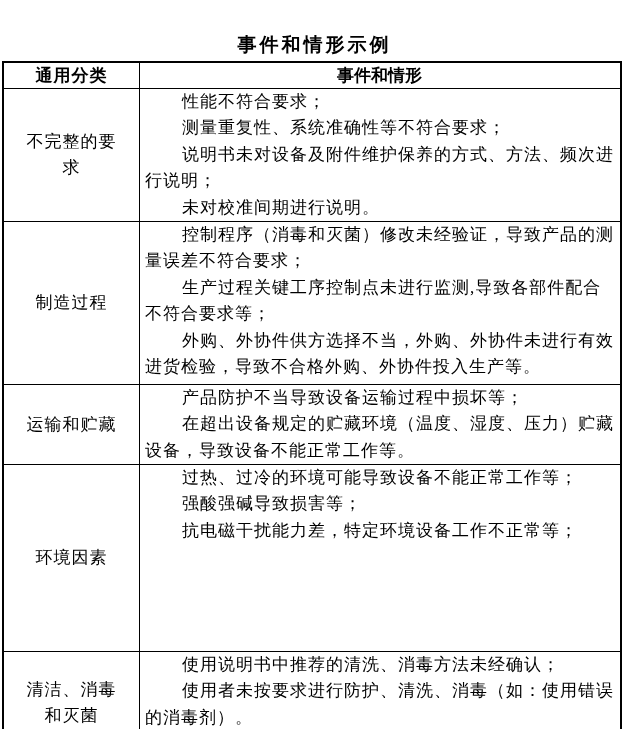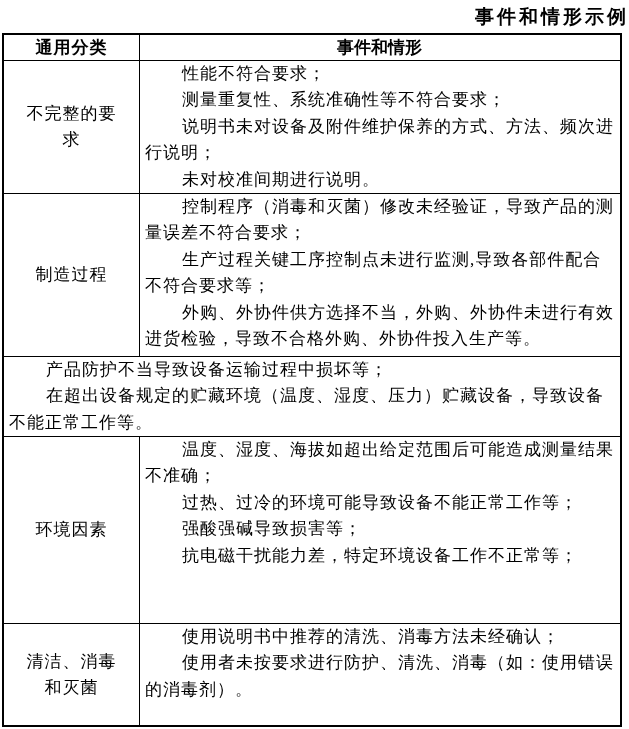--- a/index.html
+++ b/index.html
@@ -2,21 +2,21 @@
 <html><head>
 <meta charset="utf-8">
 <style>
   html,body{margin:0;padding:0;background:#ffffff;}
   .page{
     width:629px;height:729px;background:#ffffff;overflow:hidden;
     font-family:"Liberation Serif","DejaVu Serif",serif;
     color:#000;
   }
   .title-wrap{
-    height:33px;display:flex;align-items:center;justify-content:flex-end;
+    height:33px;display:flex;align-items:center;justify-content:center;margin-top:28px;
   }
   .doc-title{
     font-size:19px;font-weight:bold;letter-spacing:3px;
     font-family:"Liberation Sans","DejaVu Sans",sans-serif;
   }
   .tbl{
     width:620px;margin-left:2px;
     border:2px solid #000;box-sizing:border-box;
     background:#fff;
   }
@@ -71,29 +71,29 @@
         </div>
         <div class="row r1">
           <div class="cell-cat">制造过程</div>
           <div class="cell-evt">
             <p class="para">控制程序（消毒和灭菌）修改未经验证，导致产品的测量误差不符合要求；</p>
             <p class="para">生产过程关键工序控制点未进行监测,导致各部件配合不符合要求等；</p>
             <p class="para">外购、外协件供方选择不当，外购、外协件未进行有效进货检验，导致不合格外购、外协件投入生产等。</p>
           </div>
         </div>
         <div class="row r2">
+          <div class="cell-cat">运输和贮藏</div>
           <div class="cell-evt">
             <p class="para">产品防护不当导致设备运输过程中损坏等；</p>
             <p class="para">在超出设备规定的贮藏环境（温度、湿度、压力）贮藏设备，导致设备不能正常工作等。</p>
           </div>
         </div>
         <div class="row r3">
           <div class="cell-cat">环境因素</div>
           <div class="cell-evt">
-            <p class="para">温度、湿度、海拔如超出给定范围后可能造成测量结果不准确；</p>
             <p class="para">过热、过冷的环境可能导致设备不能正常工作等；</p>
             <p class="para">强酸强碱导致损害等；</p>
             <p class="para">抗电磁干扰能力差，特定环境设备工作不正常等；</p>
           </div>
         </div>
         <div class="row r4">
           <div class="cell-cat">清洁、消毒和灭菌</div>
           <div class="cell-evt">
             <p class="para">使用说明书中推荐的清洗、消毒方法未经确认；</p>
             <p class="para">使用者未按要求进行防护、清洗、消毒（如：使用错误的消毒剂）。</p>

